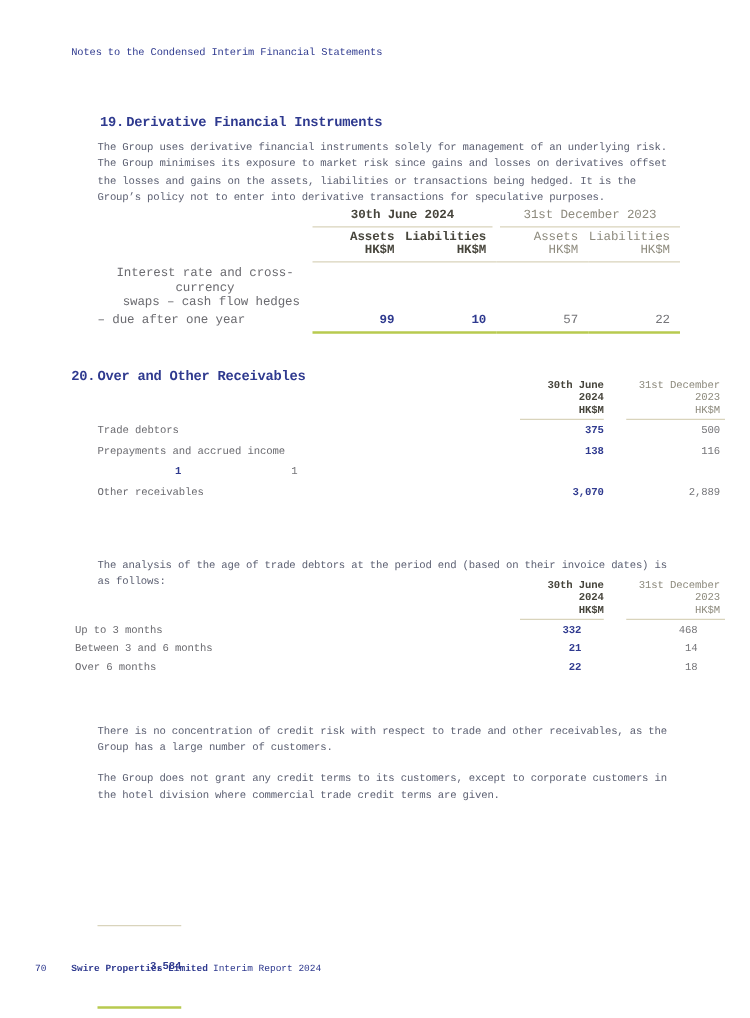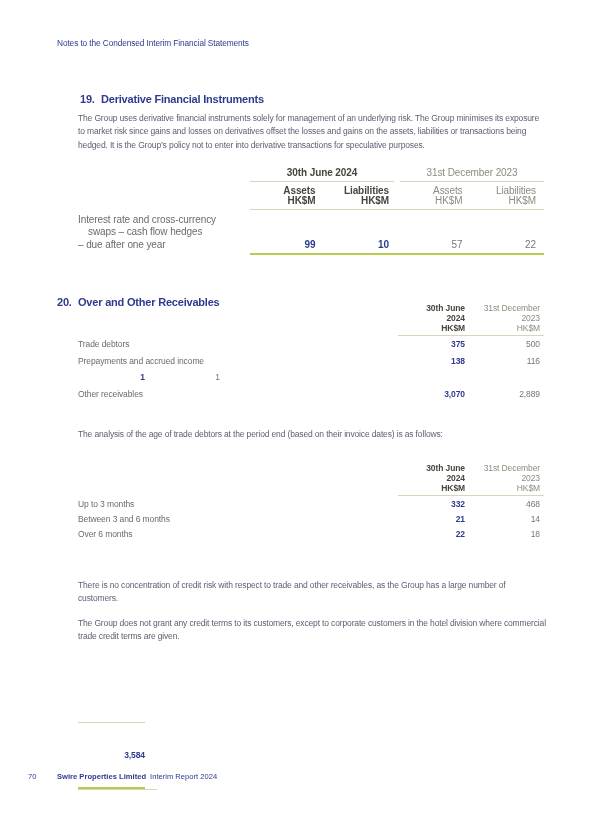--- a/index.html
+++ b/index.html
@@ -1,37 +1,37 @@
 <!DOCTYPE html>
 <html><head>
 <meta charset="utf-8">
 <style>
   html,body { margin:0; padding:0; background:#ffffff; }
   .page {
     position:relative; width:600px; height:814px; background:#ffffff;
-    font-family:Liberation Sans, sans-serif; overflow:hidden;border-radius:17px;
+    font-family:Liberation Mono, monospace; overflow:hidden;border-radius:17px;
   }
   
   .header-note {
     position:absolute; top:38px; left:57px;
     font-size:8.3px; letter-spacing:-0.1px; color:#2f3a8f;
   }
   .sec-heading {
     position:absolute; display:flex;
     font-size:11px; font-weight:bold; letter-spacing:-0.2px; color:#2f3a8f;
   }
   .sec-heading .num { width:21px; flex:0 0 21px; }
   #h19 { top:93px; left:57px;margin-left:23px; }
   #h20 { top:296px; left:57px; }
   .body-para {
     position:absolute; left:78px; width:468px; margin:0;
     font-size:8.5px; line-height:13.4px; letter-spacing:-0.15px; color:#5d6173;
   }
   #p19 { top:112px; }
-  #p-analysis { top:428px; }
+  #p-analysis { top:446px; }
   #p-credit-risk { top:579px; }
   #p-credit-terms { top:617px; }
 
   
   .th-cur { color:#47453c; font-weight:bold; }
   .th-pri { color:#8e8b7e; }
   .val-cur { color:#2f3a8f; font-weight:bold; }
   .val-pri { color:#76767a; }
   .lbl { color:#6b6b70; }
 
@@ -46,44 +46,44 @@
   .t1-group {
     width:144px; flex:0 0 144px; text-align:center; box-sizing:border-box;
     padding:3px 0 3px 0; border-bottom:1px solid #d9d4bc; line-height:10px;
   }
   .t1-group.g2024 { margin-right:3px; }
   .t1-group.g2023 { margin-left:3px; }
   .t1-colheads .t1-cell {
     padding-top:4px; padding-bottom:3px; line-height:10px;
     border-bottom:1px solid #d9d4bc;
   }
-  .t1-r1 .t1-label { padding-top:4px; line-height:11.5px; }
+  .t1-r1 .t1-label { padding-top:4px; line-height:11.5px;text-align:center; }
   .t1-r1 .indent { padding-left:10px; }
   .t1-r2 .t1-label { padding-top:2px; padding-bottom:3px; line-height:11px; }
   .t1-r2 .t1-cell {
     padding-top:2px; padding-bottom:3px; line-height:11px;
     border-bottom:2px solid #b8ca4f;
   }
 
   
   .t2 {
     position:absolute; left:78px; width:466px;
     font-size:8.5px; letter-spacing:-0.1px;
   }
   #t2 { top:303px; }
   #t3 { top:463px; }
-  .t2-row { display:flex; }
+  .t2-row { display:flex;gap:18px; }
   .t2-label { width:320px; flex:0 0 320px; box-sizing:border-box; }
   .t2-c1 { width:67px; flex:0 0 67px; text-align:right; box-sizing:border-box; white-space:nowrap; }
   .t2-c2 { width:79px; flex:0 0 79px; text-align:right; padding-right:4px; box-sizing:border-box; white-space:nowrap; }
   .t2-head .t2-c1, .t2-head .t2-c2 {
     line-height:10px; padding-bottom:2px; border-bottom:1px solid #d9d4bc;
   }
   .t2 .dr { height:16.5px; align-items:center; }
-  #t3 .dr { height:15.3px; }
+  #t3 .dr { height:15.3px;justify-content:center; }
   .t2 .total-row { height:13px; align-items:flex-start;flex-direction:column; }
   .t2 .total-row .t2-c1, .t2 .total-row .t2-c2 {
     height:100%; display:flex; align-items:center; justify-content:flex-end;
     border-top:1px solid #d9d4bc; border-bottom:2px solid #b8ca4f;
   }
 
   
   .footer { position:absolute; top:772px; left:0; width:600px; font-size:7.6px; color:#2f3a8f; }
   .footer .pn { position:absolute; left:28px; }
   .footer .line { position:absolute; left:57px; display:flex; gap:4px; white-space:nowrap; }

